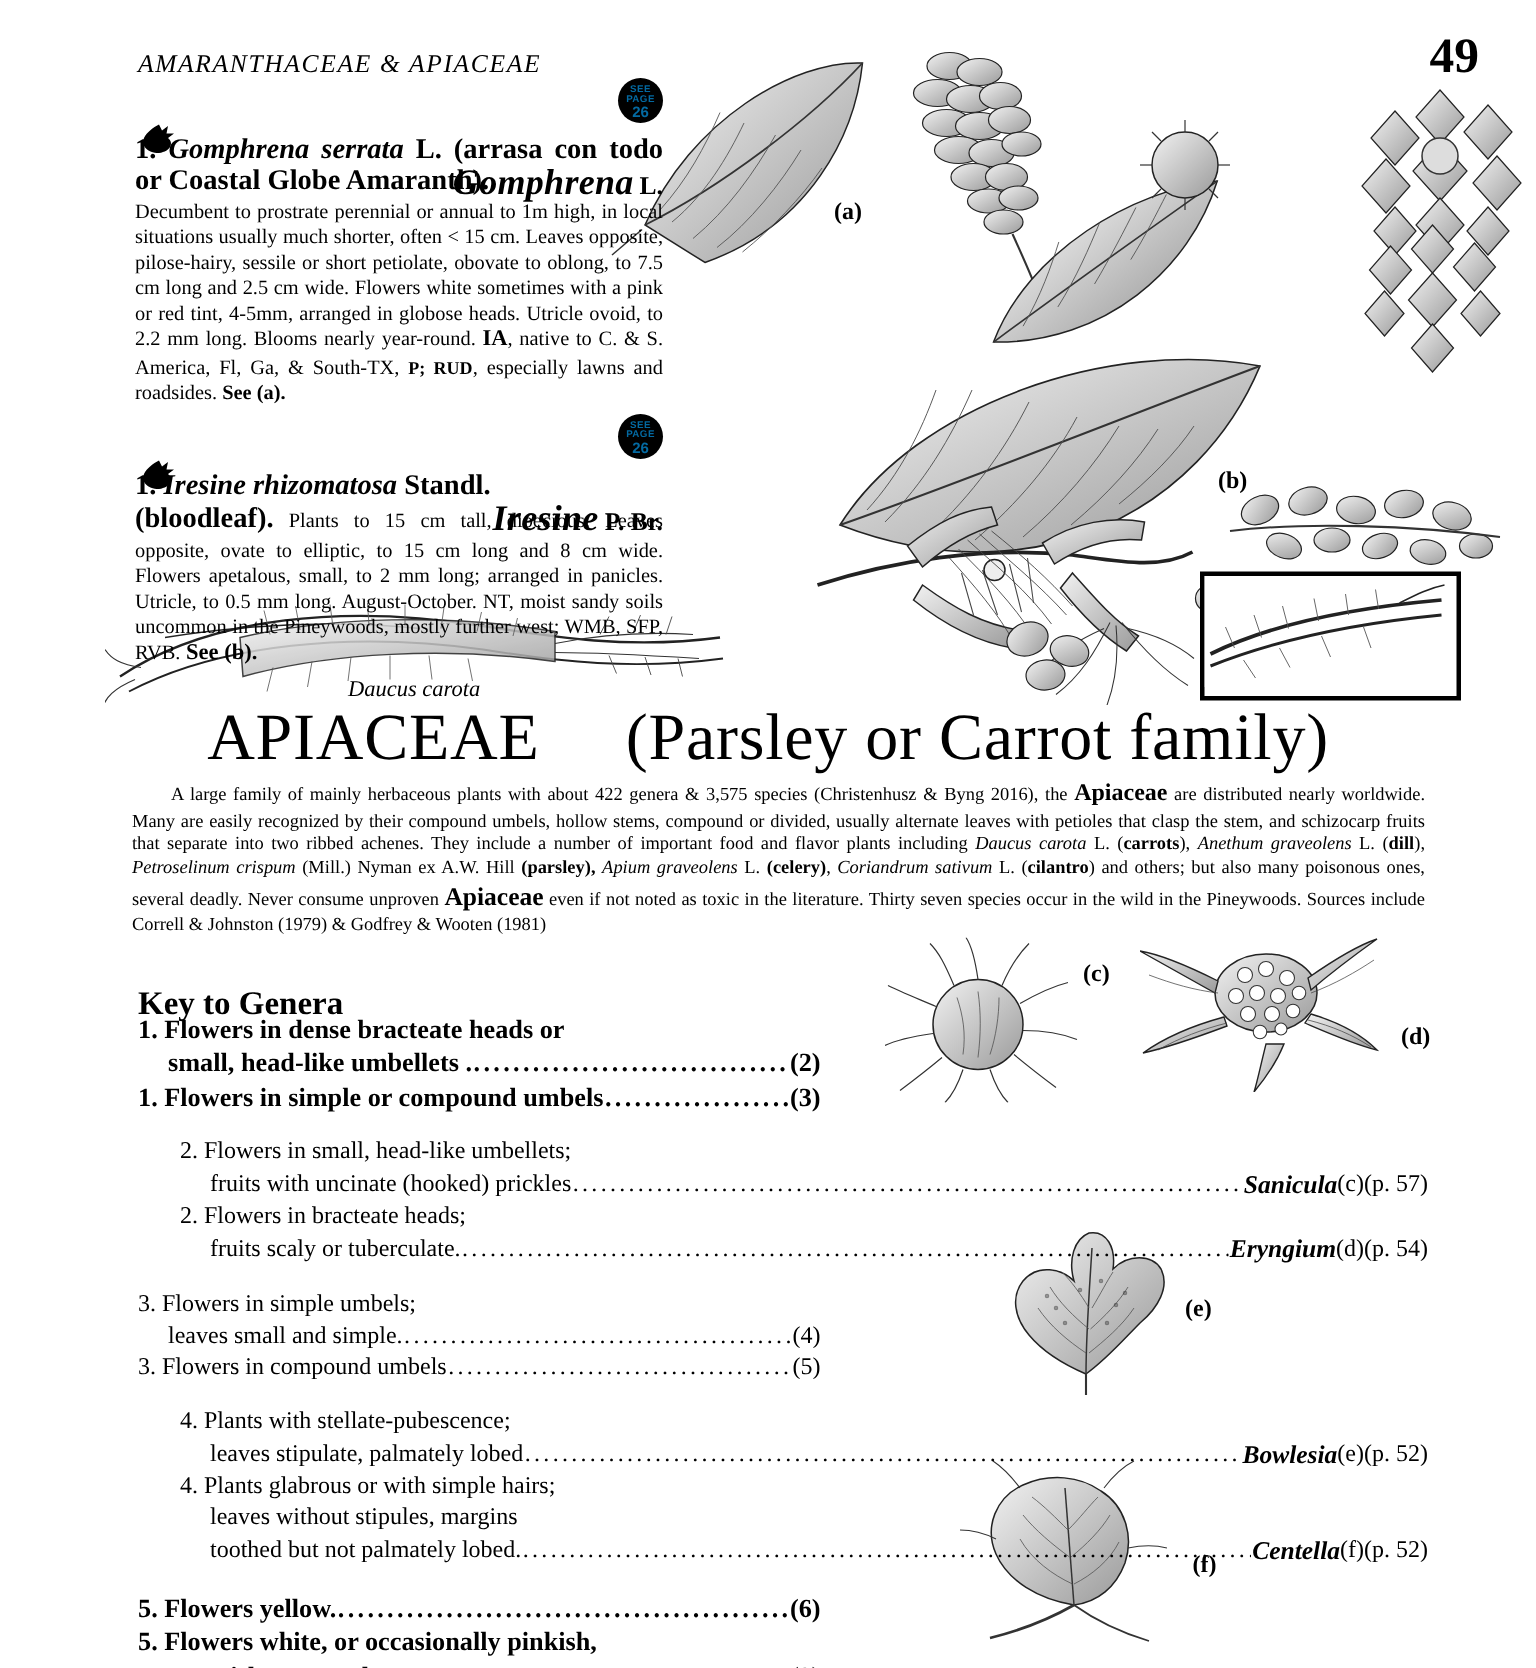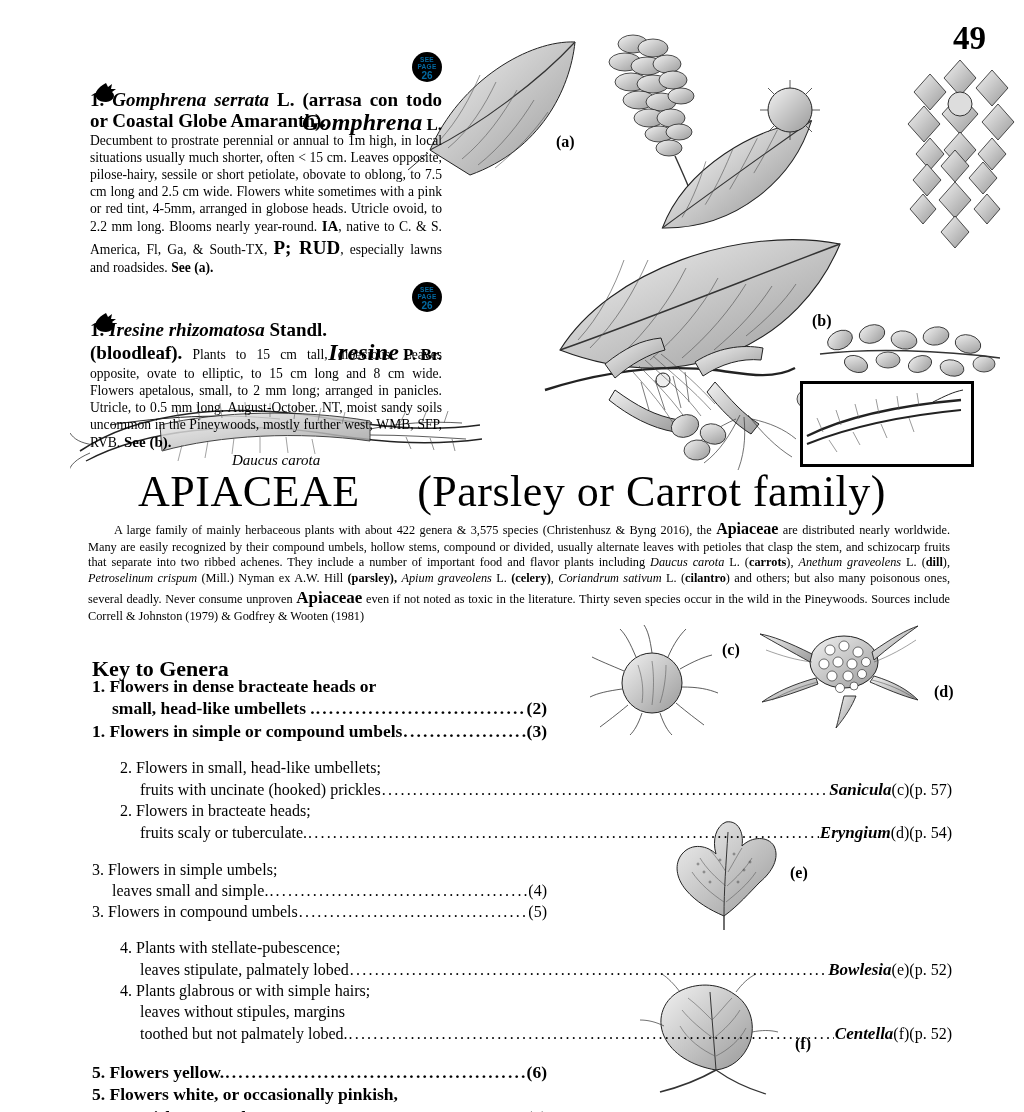--- a/index.html
+++ b/index.html
@@ -34,21 +34,21 @@
   .badge .b3{font-size:10px;padding-top:1px;}
   .leaficon{vertical-align:middle;position:relative;top:-4px;margin:0 4px 0 2px;}
   .genus-name{font-size:24px;font-weight:bold;font-style:italic;letter-spacing:.2px;}
   .genus-auth{font-size:17px;font-weight:bold;}
 
   .sp-head{font-size:19px;font-weight:bold;line-height:1.12;text-align:justify;}
   .sp-head em{font-style:italic;}
   .sp-body{font-size:13.6px;line-height:1.255;text-align:justify;}
   .sp-body b{font-weight:bold;}
   .sp-body .big{font-size:15px;font-weight:bold;}
-  .sp-body .bigger{font-size:19px;font-weight:bold;}
+  .sp-body .bigger{font-size:12px;font-weight:bold;}
 
   .sp2-head{font-size:19px;font-weight:bold;line-height:1.12;}
   .sp2-body{font-size:13.6px;line-height:1.262;text-align:justify;}
 
   
   .fig-lab{position:absolute;font-size:16px;font-weight:bold;font-family:"Liberation Serif",serif;}
 
   
   .daucus-cap{position:absolute;left:232px;top:452px;font-size:15px;font-style:italic;}
   .fam-title{
@@ -446,20 +446,21 @@
         <path d="M44 56 C36 52 28 50 20 50"></path>
           <path d="M60 22 C54 14 48 8 42 4"></path>
         <path d="M116 22 C122 14 128 8 136 4"></path>
           <path d="M132 62 C142 60 150 60 158 62"></path>
       </g>
       <path d="M96 100 C82 108 64 116 40 122" stroke="#333" stroke-width="1.8"></path>
       <path d="M96 100 C110 110 126 118 146 124" stroke="#333" stroke-width="1.2"></path>
     </g>
   </svg>
 
+  <div class="fam-header">AMARANTHACEAE  &amp;  APIACEAE</div>
   <div class="page-num">49</div>
 
   <div class="col-left">
 
     <div class="genus-line">
       <span class="badge">
         <span class="b1">SEE</span>
         <span class="b2">PAGE</span>
         <span class="b3">26</span>
       </span><svg class="leaficon" width="30" height="24" viewBox="0 0 30 24">

